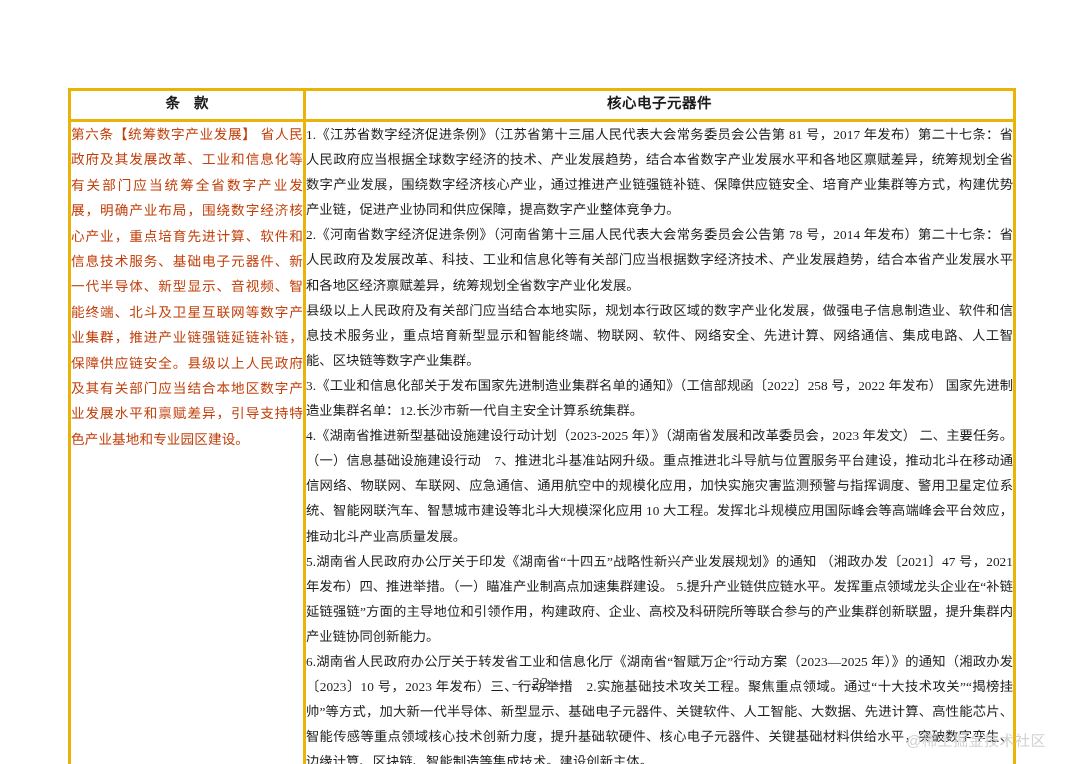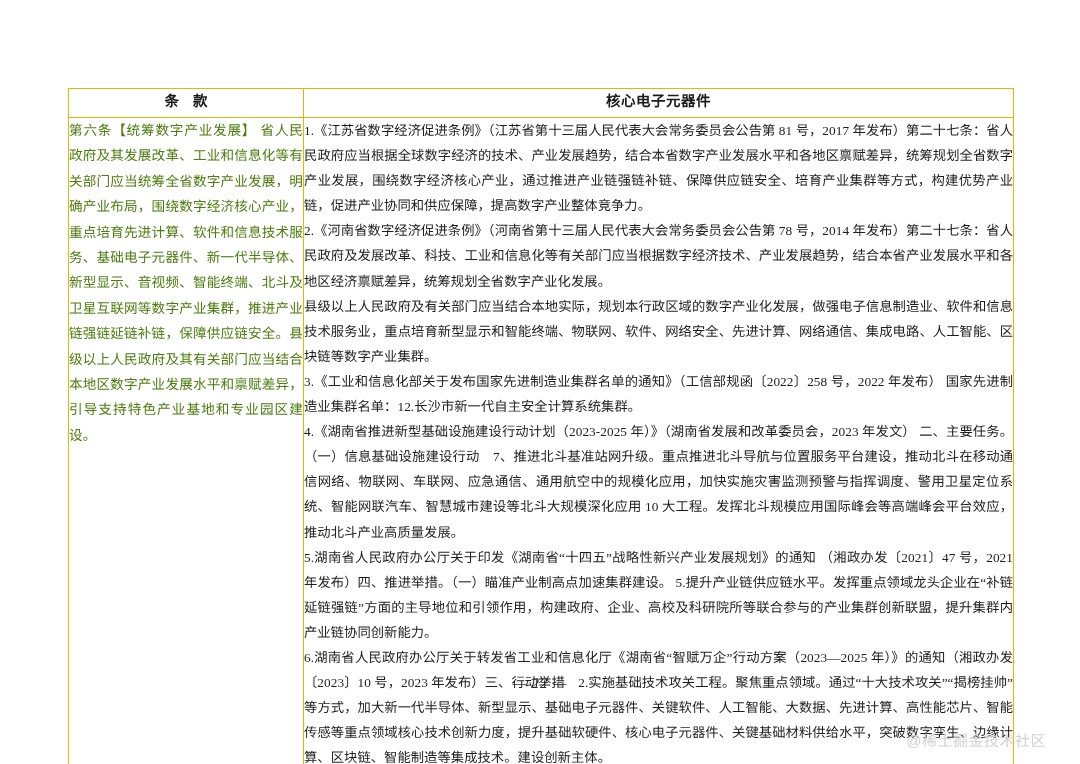--- a/index.html
+++ b/index.html
@@ -30,21 +30,21 @@
   .doc-table {
     position: absolute;
     left: 68px;
     top: 88px;
     width: 945px;
     border-collapse: collapse;
     table-layout: fixed;
   }
   .doc-table td,
   .doc-table th {
-    border: 1px solid #eab308;
+    border: 3px solid #eab308;
     vertical-align: top;
     padding: 0;
     background: #ffffff;
   }
 
   .col-clause  { width: 235px; }
   .col-refs    { width: 710px; }
 
   
   .hdr-cell {
@@ -69,21 +69,21 @@
   }
   .refs-cell {
     padding: 9px 10px 12px 10px;
   }
 
   .clause-body {
     font-size: 13.6px;
     line-height: 25.4px;
     text-align: justify;
     text-justify: inter-ideograph;
-    color: #4d7c0f;
+    color: #c2410c;
     letter-spacing: 0.1px;
   }
   .clause-body p {
     margin: 0;
     text-indent: 0;
   }
 
   .refs-body {
     font-size: 13.3px;
     line-height: 25.1px;

